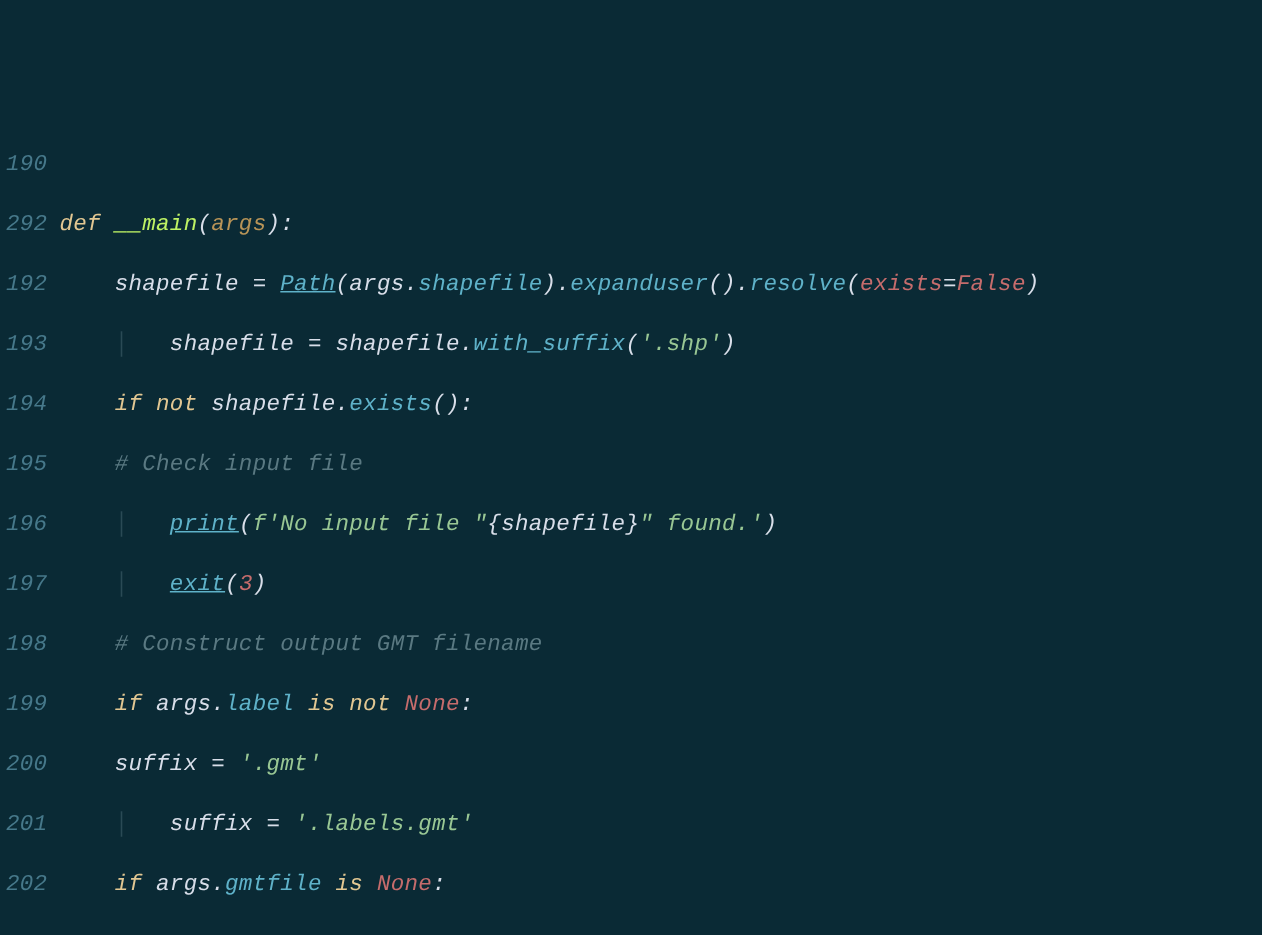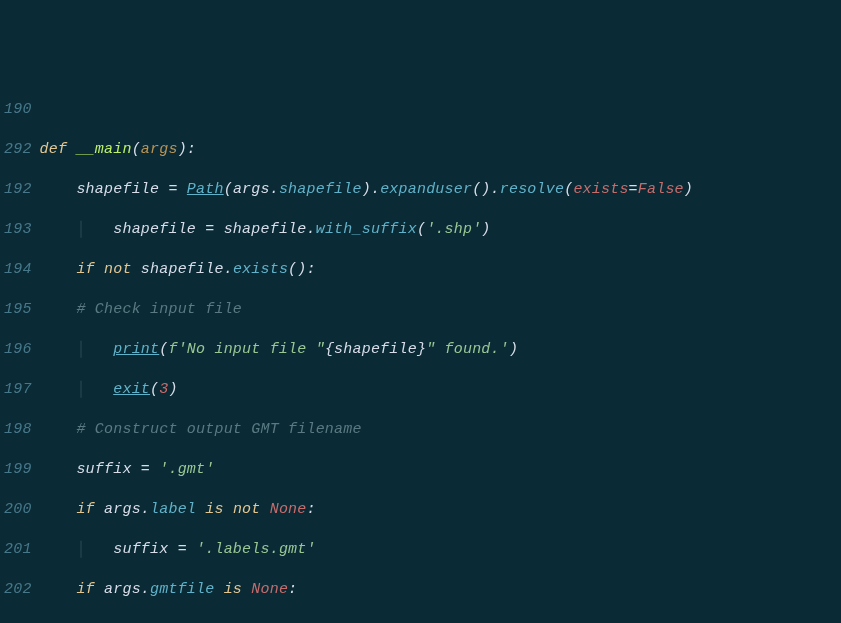--- a/index.html
+++ b/index.html
@@ -88,22 +88,22 @@
 <div class="code">
 <div class="line"></div>
 <div class="line"><span class="kw">def</span> <span class="fn-name-def">__main</span>(<span class="param">args</span>):</div>
 <div class="line">    <span class="name">shapefile</span> = <span class="fn">Path</span>(<span class="name">args</span>.<span class="attr-it">shapefile</span>).<span class="attr-it">expanduser</span>().<span class="attr-it">resolve</span>(<span class="kwarg">exists</span>=<span class="bool">False</span>)</div>
 <div class="line">    <span class="guide">│</span>   <span class="name">shapefile</span> = <span class="name">shapefile</span>.<span class="attr-it">with_suffix</span>(<span class="str">'.shp'</span>)</div>
 <div class="line">    <span class="kw">if</span> <span class="kw">not</span> <span class="name">shapefile</span>.<span class="attr-it">exists</span>():</div>
 <div class="line">    <span class="cmt"># Check input file</span></div>
 <div class="line">    <span class="guide">│</span>   <span class="fn">print</span>(<span class="str">f</span><span class="str">'No input file "</span>{<span class="fstr-name">shapefile</span>}<span class="str">" found.'</span>)</div>
 <div class="line">    <span class="guide">│</span>   <span class="fn">exit</span>(<span class="num">3</span>)</div>
 <div class="line">    <span class="cmt"># Construct output GMT filename</span></div>
+<div class="line">    <span class="kw">if</span> <span class="name">args</span>.<span class="attr-it">label</span> <span class="kw">is</span> <span class="kw">not</span> <span class="bool">None</span>:</div>
 <div class="line">    <span class="name">suffix</span> = <span class="str">'.gmt'</span></div>
-<div class="line">    <span class="kw">if</span> <span class="name">args</span>.<span class="attr-it">label</span> <span class="kw">is</span> <span class="kw">not</span> <span class="bool">None</span>:</div>
 <div class="line">    <span class="guide">│</span>   <span class="name">suffix</span> = <span class="str">'.labels.gmt'</span></div>
 <div class="line">    <span class="kw">if</span> <span class="name">args</span>.<span class="attr-it">gmtfile</span> <span class="kw">is</span> <span class="bool">None</span>:</div>
 
 
 
 
 
 
 
 

